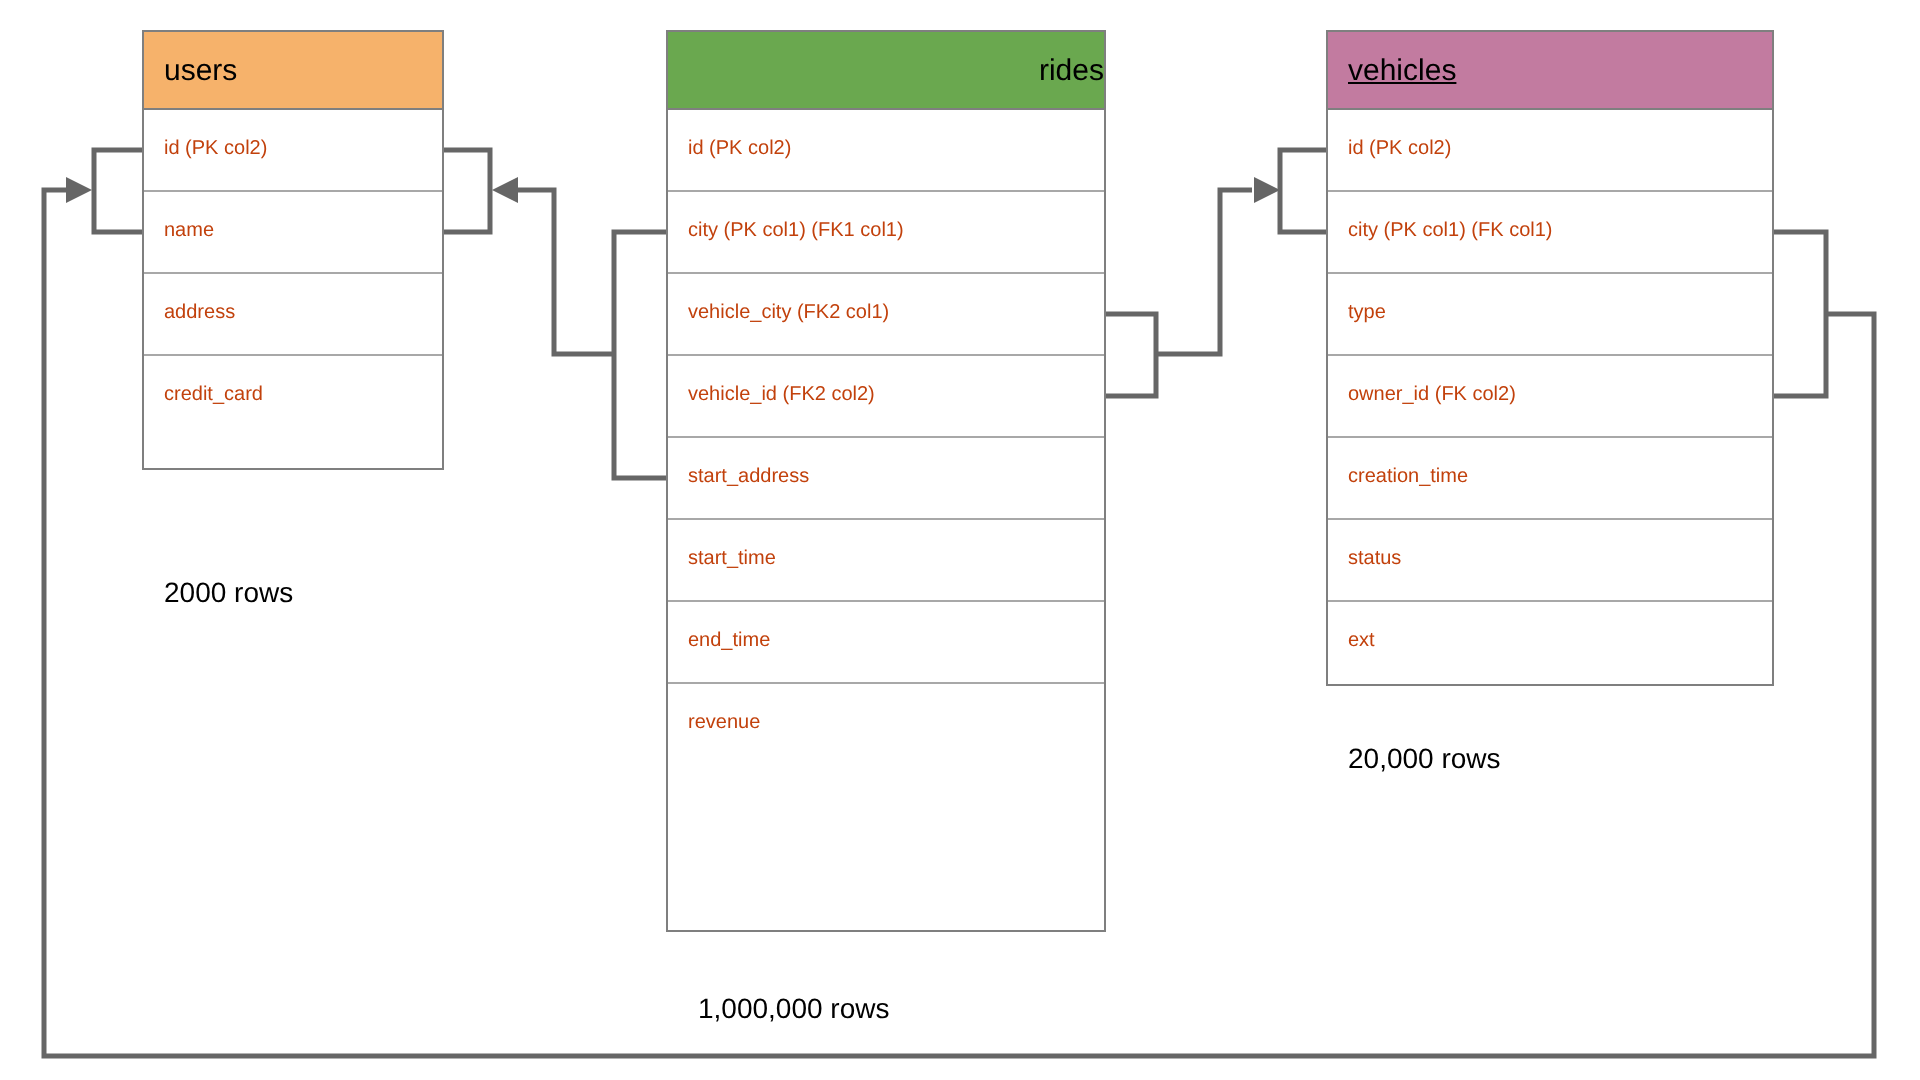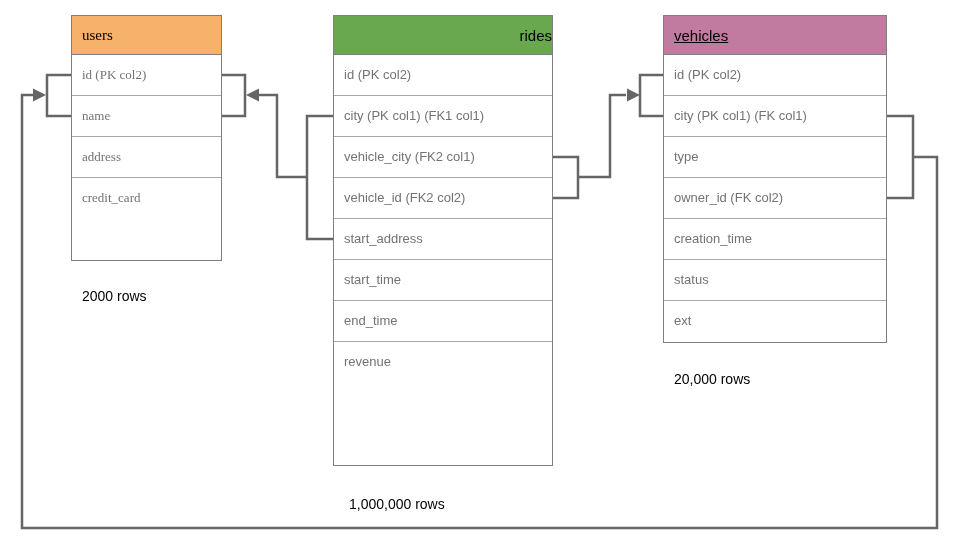--- a/index.html
+++ b/index.html
@@ -25,22 +25,22 @@
     color: #000;
     border-bottom: 1px solid #7f7f7f;
     box-sizing: border-box;
     white-space: nowrap;
     overflow: hidden;
   }
   .trow {
     height: 41px;
     line-height: 40px;
     padding-left: 10px;
-    font-size: 13px;
-    color: #737373;
+    font-size: 10px;
+    color: #c2410c;
     border-bottom: 1px solid #a8a8a8;
     box-sizing: border-box;
     background: #fff;
     white-space: nowrap;
     overflow: hidden;
   }
   .trow:last-child { border-bottom: none; }
   .rowcount {
     position: absolute;
     font-size: 14px;
@@ -73,21 +73,21 @@
     <path d="M663,75 H640 V116 H663" style="stroke: rgb(102, 102, 102);"></path>
     <path d="M578,177 H610 V95 H626" style="stroke: rgb(102, 102, 102);"></path>
     <polygon points="640,95 627,88.5 627,101.5" style="fill: rgb(102, 102, 102);"></polygon>
 
     <path d="M887,116 H913 V198 H887" style="stroke: rgb(102, 102, 102);"></path>
     <path d="M71,75 H47 V116 H71" style="stroke: rgb(102, 102, 102);"></path>
     <path d="M913,157 H937 V528 H22 V95 H33" style="stroke: rgb(102, 102, 102);"></path>
     <polygon points="46,95 33,88.5 33,101.5" style="fill: rgb(102, 102, 102);"></polygon>
   </svg>
 
-  <div class="tbl" style="left:71px; top:15px; width:151px; height:246px;font-family:Liberation Serif, serif;">
+  <div class="tbl" style="left:71px; top:15px; width:151px; height:220px;">
     <div class="thead" style="background-color: rgb(246, 178, 107);">users</div>
     <div class="trow">id (PK col2)</div>
     <div class="trow">name</div>
     <div class="trow">address</div>
     <div class="trow">credit_card</div>
   </div>
   <div class="rowcount" style="left:82px; top:267px;">2000 rows</div>
 
   <div class="tbl" style="left:333px; top:15px; width:220px; height:451px;">
     <div class="thead" style="background-color: rgb(106, 168, 79); text-align: right;">rides</div>

